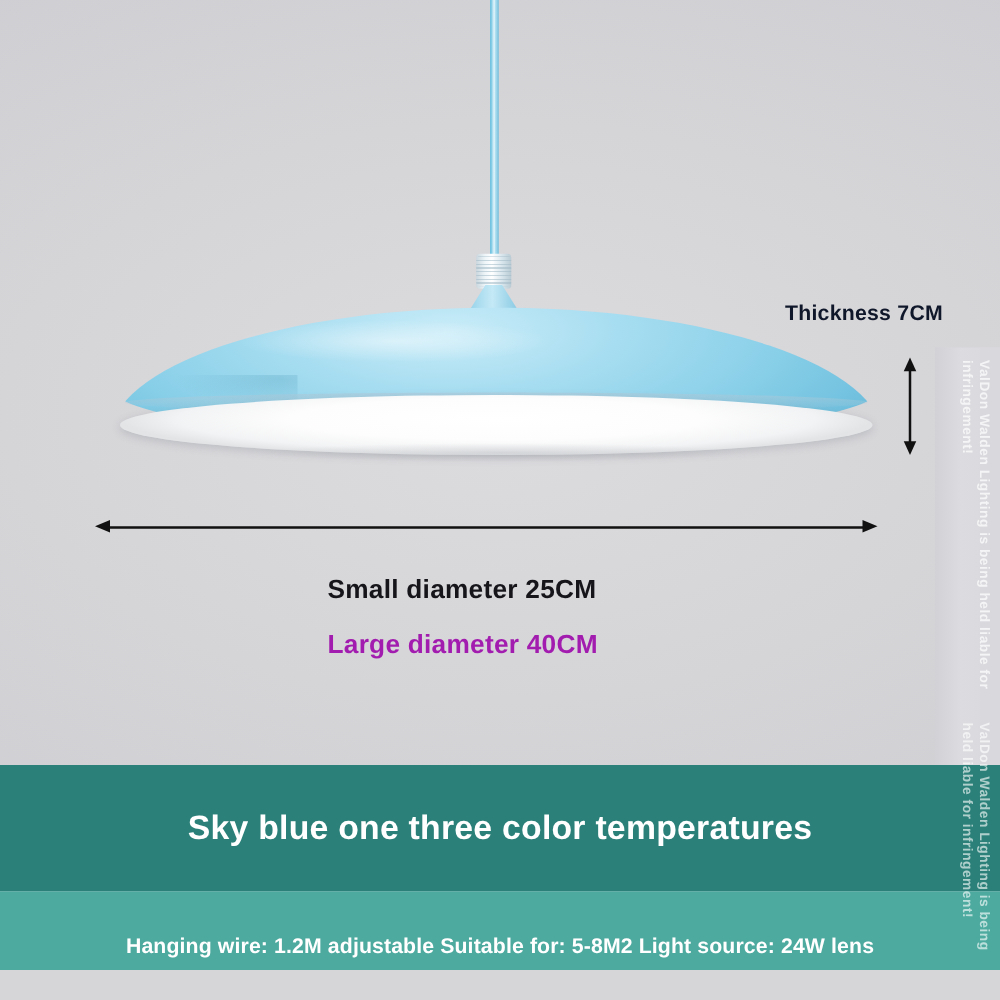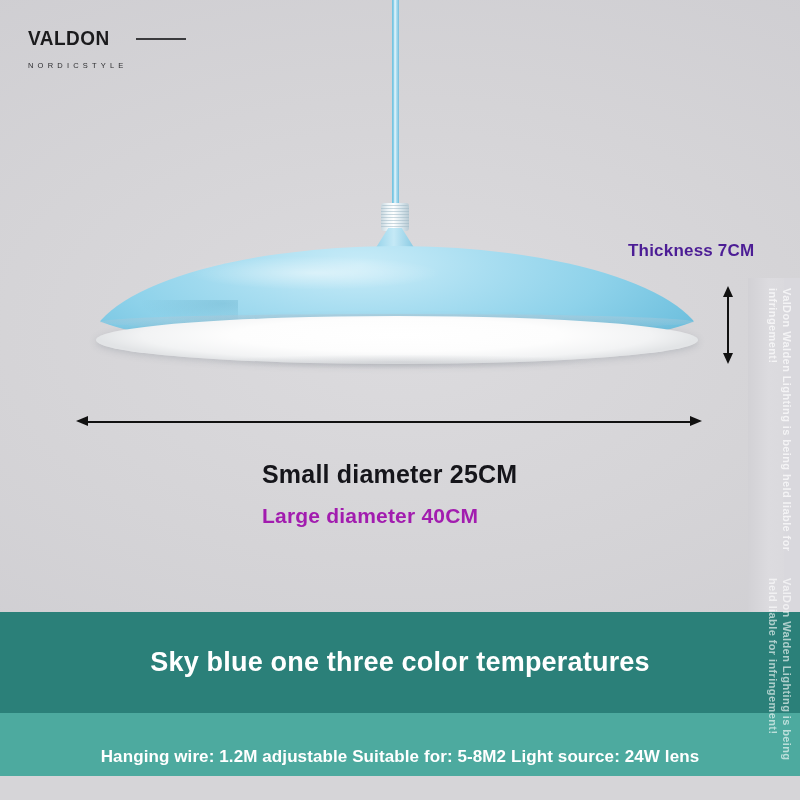--- a/index.html
+++ b/index.html
@@ -132,25 +132,25 @@
   }
   .h-head-r {
     position:absolute; right:0; top:0; width:0; height:0;
     border-top:5.5px solid transparent; border-bottom:5.5px solid transparent;
     border-left:12px solid #111;
   }
 
   
   .lbl-thickness {
     position:absolute; left:628px; top:241px;
-    font-size:17px; font-weight:bold; color:#4c1d95; letter-spacing:.2px;
+    font-size:17px; font-weight:bold; color:#0f172a; letter-spacing:.2px;
   }
   .lbl-small {
     position:absolute; left:262px; top:460px;
-    font-size:25px; font-weight:bold; color:#15151a; letter-spacing:.2px;
+    font-size:21px; font-weight:bold; color:#15151a; letter-spacing:.2px;
   }
   .lbl-large {
     position:absolute; left:262px; top:504px;
     font-size:21px; font-weight:bold; color:#a21caf; letter-spacing:.2px;
   }
 
   
   .band-main {
     position:absolute; left:0; top:612px; width:800px; height:101px;
     background:#2b8079;
@@ -184,27 +184,20 @@
 </style>
 </head>
 <body>
 
 <div class="stage">
 
   <div class="bg"></div>
   <div class="bg-strip-a"></div>
   <div class="bg-strip-b"></div>
 
-  <div class="logo">
-    <div class="logo-row">
-      <div class="logo-word">VALDON</div>
-      <div class="logo-rule"></div>
-    </div>
-    <div class="logo-sub">NORDICSTYLE</div>
-  </div>
 
   <div class="lamp">
     <div class="cord"></div>
     <div class="cord-hi"></div>
     <div class="socket"></div>
     <div class="socket-rings"></div>
     <div class="neck"></div>
     <div class="shade"></div>
     <div class="shade-top-shine"></div>
     <div class="shade-rim-l"></div>

